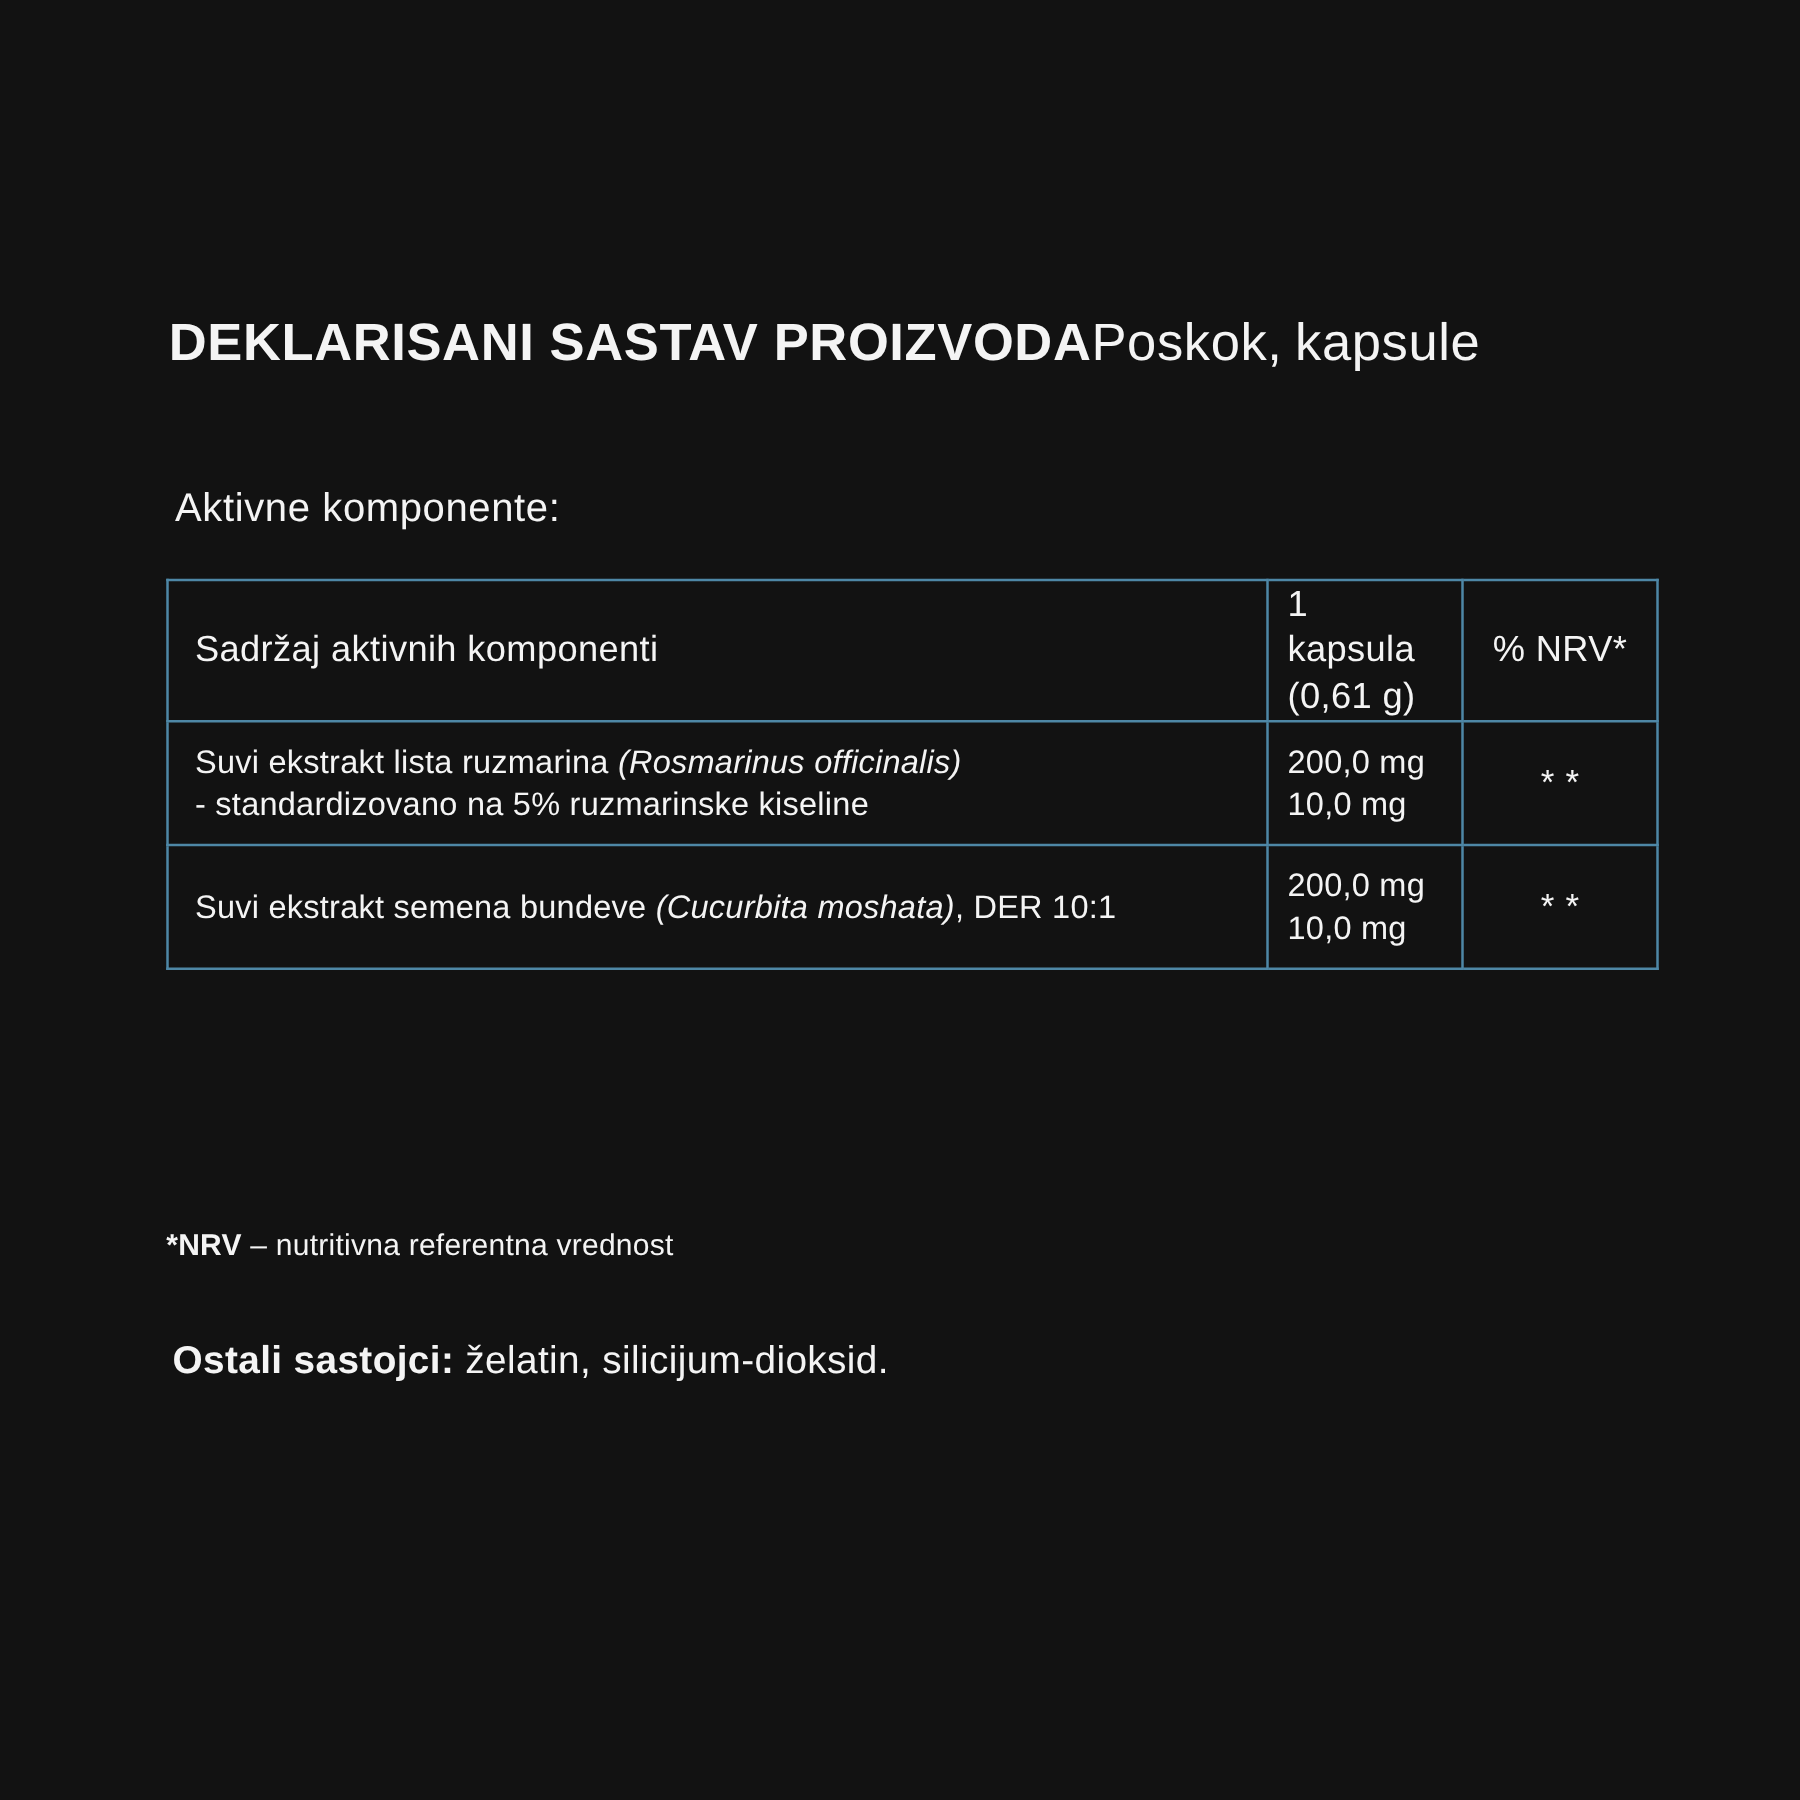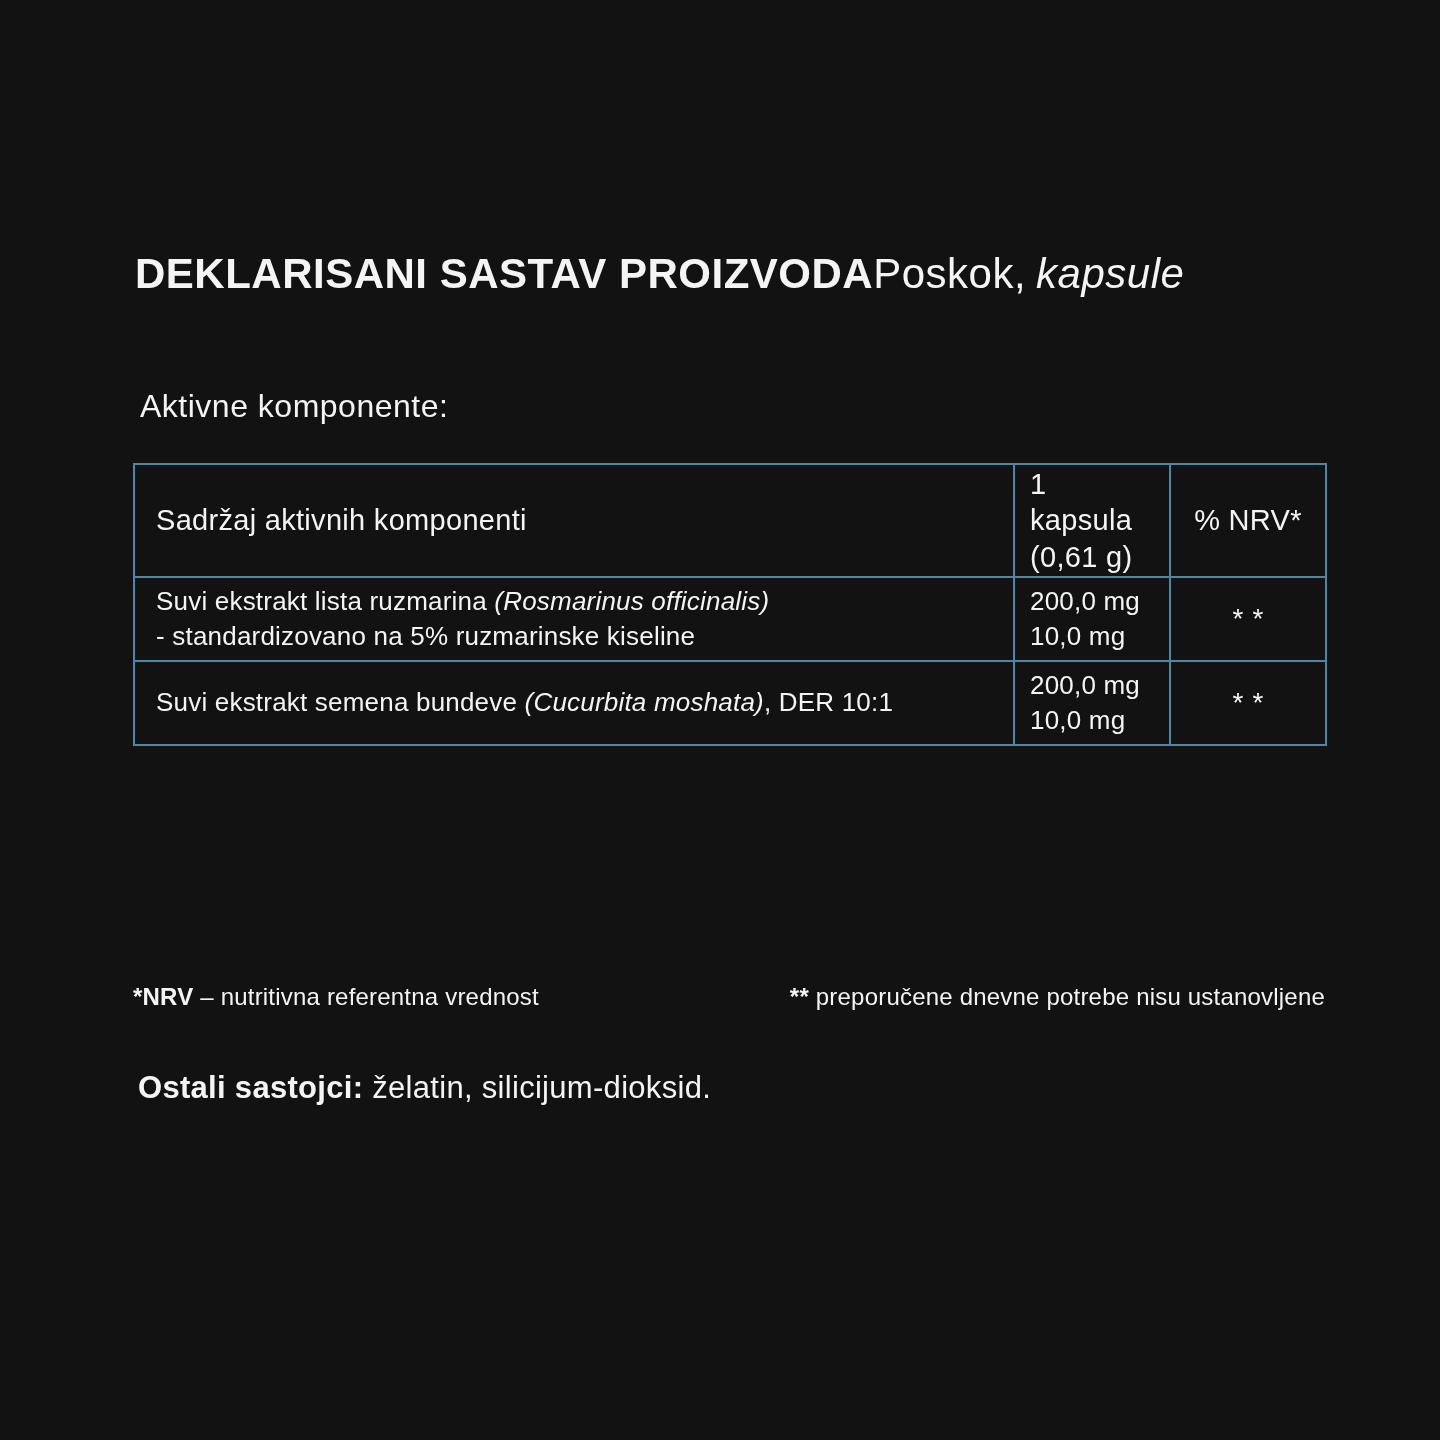--- a/index.html
+++ b/index.html
@@ -21,21 +21,21 @@
     position: absolute;
     left: 135px;
     top: 250px;
     font-size: 42px;
     line-height: 1.15;
     white-space: nowrap;
     letter-spacing: 0.5px;
   }
   .title .t-bold { font-weight: bold; }
   .title .t-regular { font-weight: normal; margin-left: 0; }
-  .title .t-italic { font-weight: normal; font-style: italic; margin-left: 10px; }
+  .title .t-italic { font-weight: normal; margin-left: 10px; }
 
   
   .section-heading {
     position: absolute;
     left: 140px;
     top: 388px;
     font-size: 32px;
     font-weight: normal;
     letter-spacing: 0.5px;
   }
@@ -52,21 +52,21 @@
   table.components col.c1 { width: 880px; }
   table.components col.c2 { width: 156px; }
   table.components col.c3 { width: 156px; }
   table.components th,
   table.components td {
     border: 2px solid #4e87a6;
     vertical-align: middle;
     background: #121212;
   }
   table.components thead tr { height: 101px; }
-  table.components tbody tr { height: 84px; }
+  table.components tbody tr { height: 99px; }
 
   th.h-name {
     text-align: left;
     font-weight: normal;
     font-size: 29px;
     padding-left: 21px;
     padding-right: 16px;
     letter-spacing: 0.3px;
   }
   th.h-amount {
@@ -180,18 +180,17 @@
         <div>200,0 mg</div>
         <div>10,0 mg</div>
       </td>
       <td class="c-nrv">**</td>
     </tr>
   </tbody>
 </table>
 
 <div class="footnotes">
   <div><span class="fn-bold">*NRV</span><span> – nutritivna referentna vrednost</span></div>
-  <div><span class="fn-bold">**</span><span> preporučene dnevne potrebe nisu ustanovljene</span></div>
 </div>
 
 <div class="other-ingredients">
   <span class="oi-label">Ostali sastojci:</span><span> želatin, silicijum-dioksid.</span>
 </div>
 
 </body></html>

